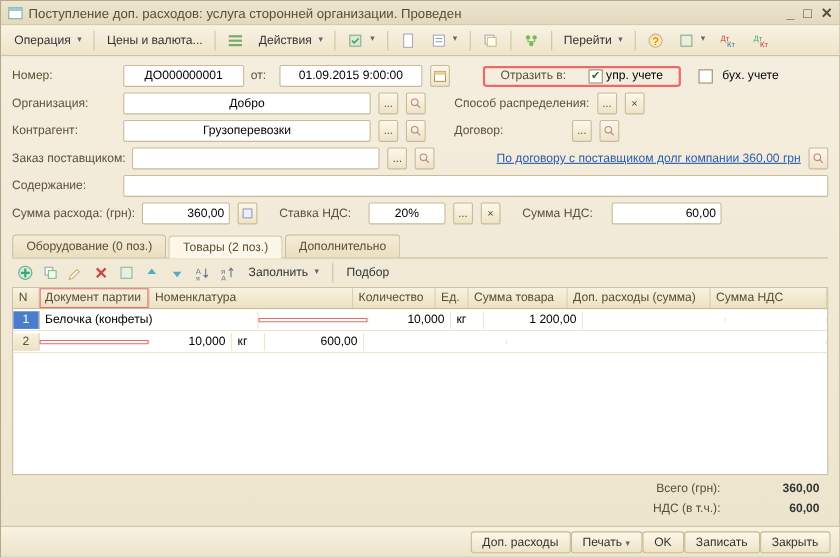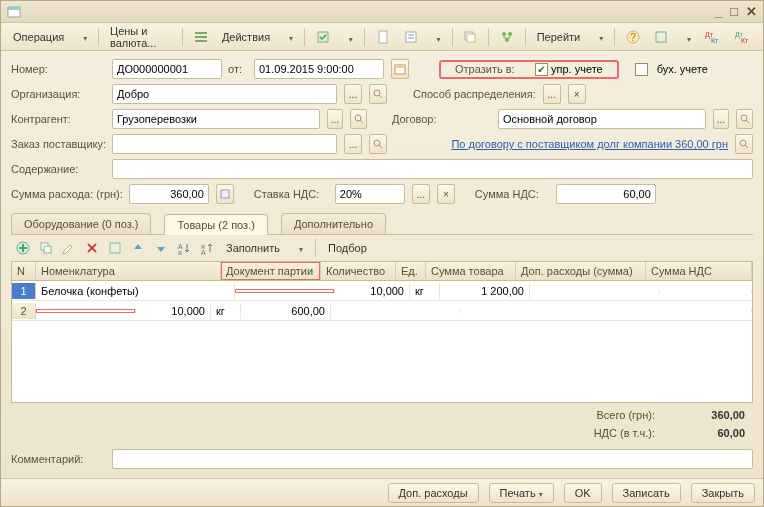--- a/index.html
+++ b/index.html
@@ -39,22 +39,22 @@
     display: flex;
     align-items: center;
     padding: 0 6px;
     gap: 2px;
   }
   .tbbtn {
     padding: 2px 5px;
     border: 1px solid transparent;
     border-radius: 3px;
     display: flex;
-    align-items: flex-end;
-    gap: 19px;
+    align-items: flex-start;
+    gap: 6px;
     cursor: pointer;
     color: #333;
   }
   .tbsep { width: 1px; height: 18px; background: #cfc3a3; margin: 0 3px; }
   .dd { font-size: 8px; color: #666; }
   .form-area {
     flex: 1;
     padding: 8px 10px 4px 10px;
     overflow: hidden;
     display: flex;
@@ -63,41 +63,42 @@
   .form-row { display: flex; align-items: center; margin-bottom: 5px; gap: 6px; }
   .form-row .lbl { color: #5c513a; min-width: 95px; }
   .input {
     background: #fff;
     border: 1px solid #c8bb97;
     height: 20px;
     padding: 2px 4px;
     border-radius: 2px;
     display: flex;
     align-items: center;
+    justify-content: center;
   }
   .btn-s {
     width: 18px; height: 20px;
     background: linear-gradient(#fdf8ea,#eee3c7);
     border: 1px solid #c8bb97;
     border-radius: 2px;
     display: inline-flex; align-items: center; justify-content: center;
     cursor: pointer; font-size: 10px; color: #5a4e33;
     margin-left: 1px;
   }
   .hl-red { border: 2px solid #e86a6a; border-radius: 3px; padding: 1px 14px; display: inline-flex; align-items: center; }
   .chk { width: 13px; height: 13px; border: 1px solid #9a8c66; background: #fff; display: inline-flex; align-items: center; justify-content: center; margin-right: 3px; font-size: 10px; color: #2a6e2a; }
   .link { color: #2a5db0; text-decoration: underline; cursor: pointer; }
   .tabs { display: flex; border-bottom: 1px solid #c8bb97; margin-top: 4px; }
   .tab {
     padding: 4px 12px;
     border: 1px solid #c8bb97;
     border-bottom: none;
     border-radius: 4px 4px 0 0;
     background: linear-gradient(#f4ecd6,#e9dfc2);
-    margin-right: 13px;
+    margin-right: 2px;
     cursor: pointer;
     color: #5a4e33;
   }
   .tab.active { background: #fcf7e8; position: relative; top: 1px; }
   .tab-toolbar {
     height: 26px;
     display: flex;
     align-items: center;
     gap: 3px;
     padding: 3px 2px;
@@ -129,21 +130,21 @@
   .totals .tl { color: #5a4e33; }
   .totals .tv { font-weight: bold; min-width: 60px; text-align: right; }
   .footer {
     height: 28px;
     background: linear-gradient(#f8f2e2,#eee4ca);
     border-top: 1px solid #cfc3a3;
     display: flex;
     align-items: center;
     justify-content: flex-end;
     padding: 0 8px;
-    gap: 10px;
+    gap: 0;
     text-align: center;
   }
   .fbtn {
     padding: 3px 10px;
     border: 1px solid #c8bb97;
     border-radius: 3px;
     background: linear-gradient(#fdf8ea,#eee3c7);
     cursor: pointer;
     color: #333;
   }
@@ -155,20 +156,21 @@
 
 <div class="window">
 
   <div class="titlebar">
     <span class="icon">
       <svg width="14" height="14">
           <rect x="1" y="2" width="12" height="10" fill="#fff" stroke="#8aa" stroke-width="1"></rect>
           <rect x="1" y="2" width="12" height="3" fill="#9cc"></rect>
         </svg>
     </span>
+    <span>Поступление доп. расходов: услуга сторонней организации. Проведен</span>
     <div class="title-buttons">
       <span>_</span>
       <span>□</span>
       <span>✕</span>
     </div>
   </div>
 
   <div class="toolbar">
     <div class="tbbtn">
         <span>Операция</span> 
@@ -314,34 +316,31 @@
         </div>
       <span class="btn-s">...</span>
       <span class="btn-s">
           <svg width="10" height="10">
             <circle cx="4" cy="4" r="3" fill="none" stroke="#b88"></circle>
             <line x1="6" y1="6" x2="9" y2="9" stroke="#b88"></line>
           </svg>
         </span>
       <span style="width:14px"></span>
       <span class="lbl" style="min-width:100px">Договор:</span>
-      <div class="input" style="width:225px">
-          <span>Основной договор</span>
-        </div>
       <span class="btn-s">...</span>
       <span class="btn-s">
           <svg width="10" height="10">
             <circle cx="4" cy="4" r="3" fill="none" stroke="#b88"></circle>
             <line x1="6" y1="6" x2="9" y2="9" stroke="#b88"></line>
           </svg>
         </span>
     </div>
 
     <div class="form-row">
-      <span class="lbl">Заказ поставщику:</span>
+      <span class="lbl">Заказ поставщиком:</span>
       <div class="input" style="width:225px"></div>
       <span class="btn-s">...</span>
       <span class="btn-s">
           <svg width="10" height="10">
             <circle cx="4" cy="4" r="3" fill="none" stroke="#b88"></circle>
             <line x1="6" y1="6" x2="9" y2="9" stroke="#b88"></line>
           </svg>
         </span>
       <span style="flex:1"></span>
       <span class="link">По договору с поставщиком долг компании 360,00 грн</span>
@@ -448,22 +447,22 @@
         </div>
       <div class="tbsep"></div>
       <div class="tbbtn">
           <span>Подбор</span>
         </div>
     </div>
 
     <div class="grid">
       <div class="grid-head">
         <div class="gh" style="width:24px">N</div>
+        <div class="gh hl-col" style="width:100px">Документ партии</div>
         <div class="gh" style="width:185px">Номенклатура</div>
-        <div class="gh hl-col" style="width:100px">Документ партии</div>
         <div class="gh" style="width:75px">Количество</div>
         <div class="gh" style="width:30px">Ед.</div>
         <div class="gh" style="width:90px">Сумма товара</div>
         <div class="gh" style="width:130px">Доп. расходы (сумма)</div>
         <div class="gh" style="flex:1">Сумма НДС</div>
       </div>
       <div class="grid-body">
         <div class="gr">
           <div class="gc n sel" style="width:24px">1</div>
           <div class="gc" style="width:199px">Белочка (конфеты)</div>
@@ -488,24 +487,20 @@
 
     <div class="totals">
       <span class="tl">Всего (грн):</span>
       <span class="tv">360,00</span>
     </div>
     <div class="totals" style="padding-top:0">
       <span class="tl">НДС (в т.ч.):</span>
       <span class="tv">60,00</span>
     </div>
 
-    <div class="form-row" style="margin-top:4px">
-      <span class="lbl">Комментарий:</span>
-      <div class="input" style="flex:1"></div>
-    </div>
 
   </div>
 
   <div class="footer">
     <div class="fbtn"><span>Доп. расходы</span></div>
     <div class="fbtn"><span>Печать</span> <span class="dd">▾</span></div>
     <div class="fbtn primary">OK</div>
     <div class="fbtn">Записать</div>
     <div class="fbtn">Закрыть</div>
   </div>

